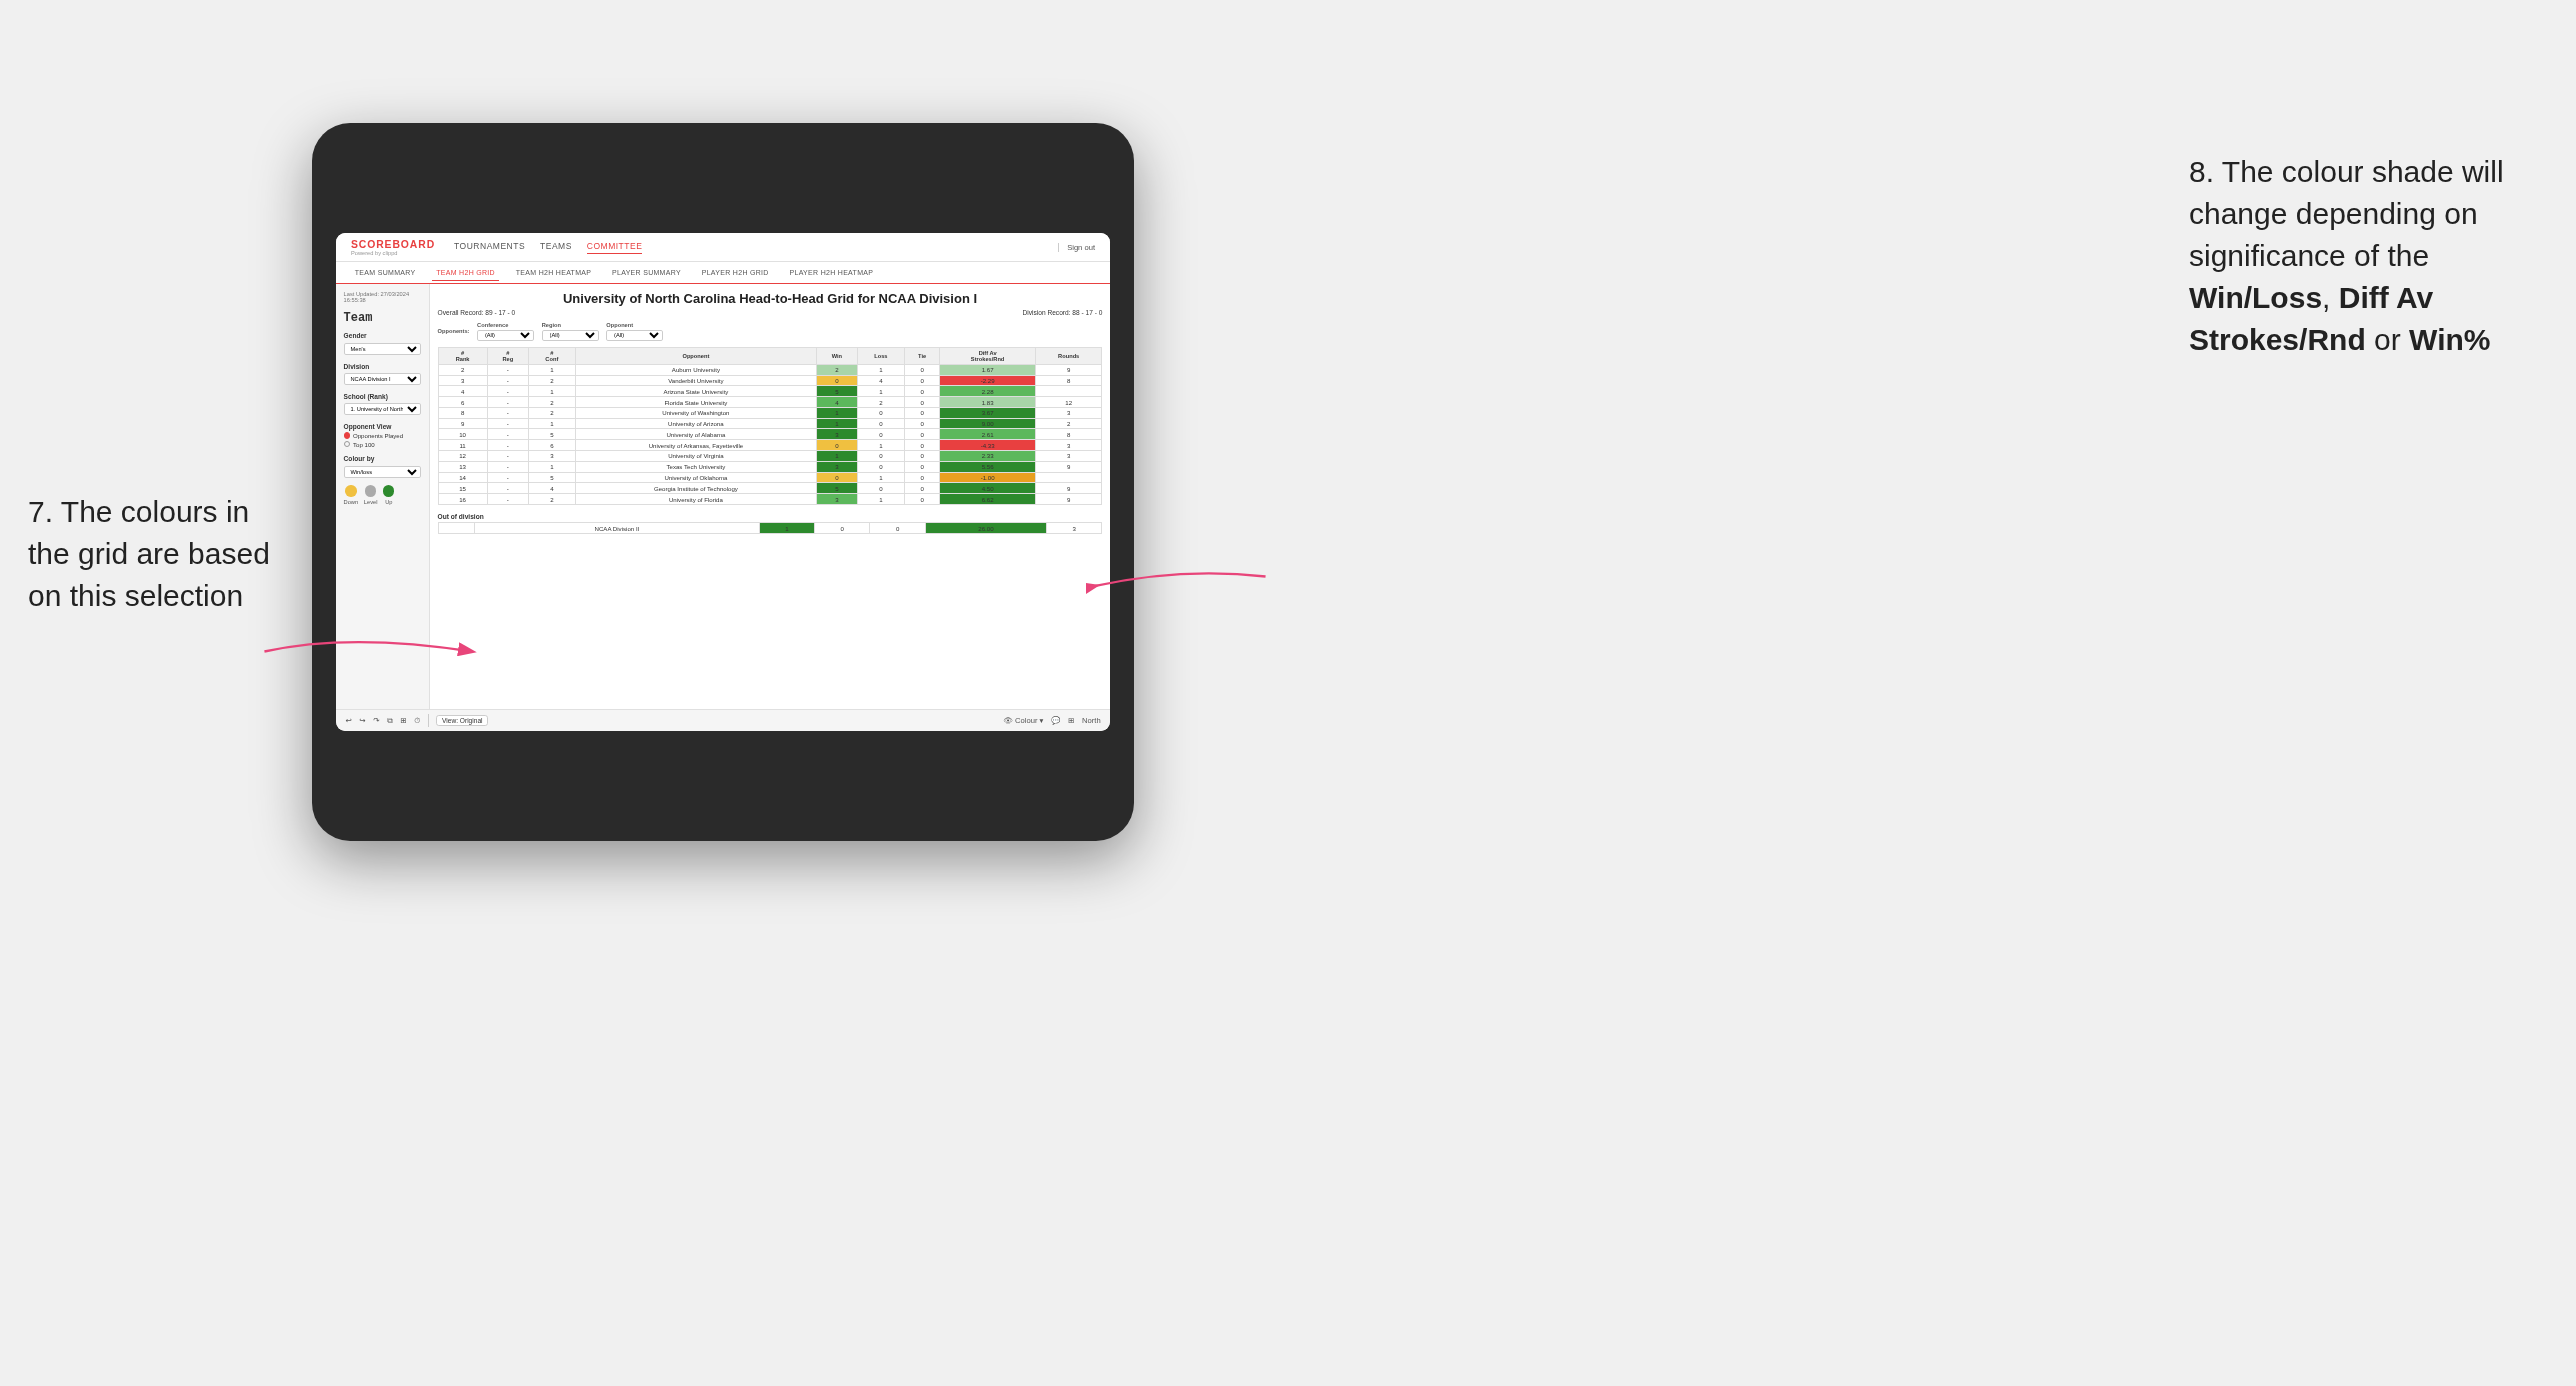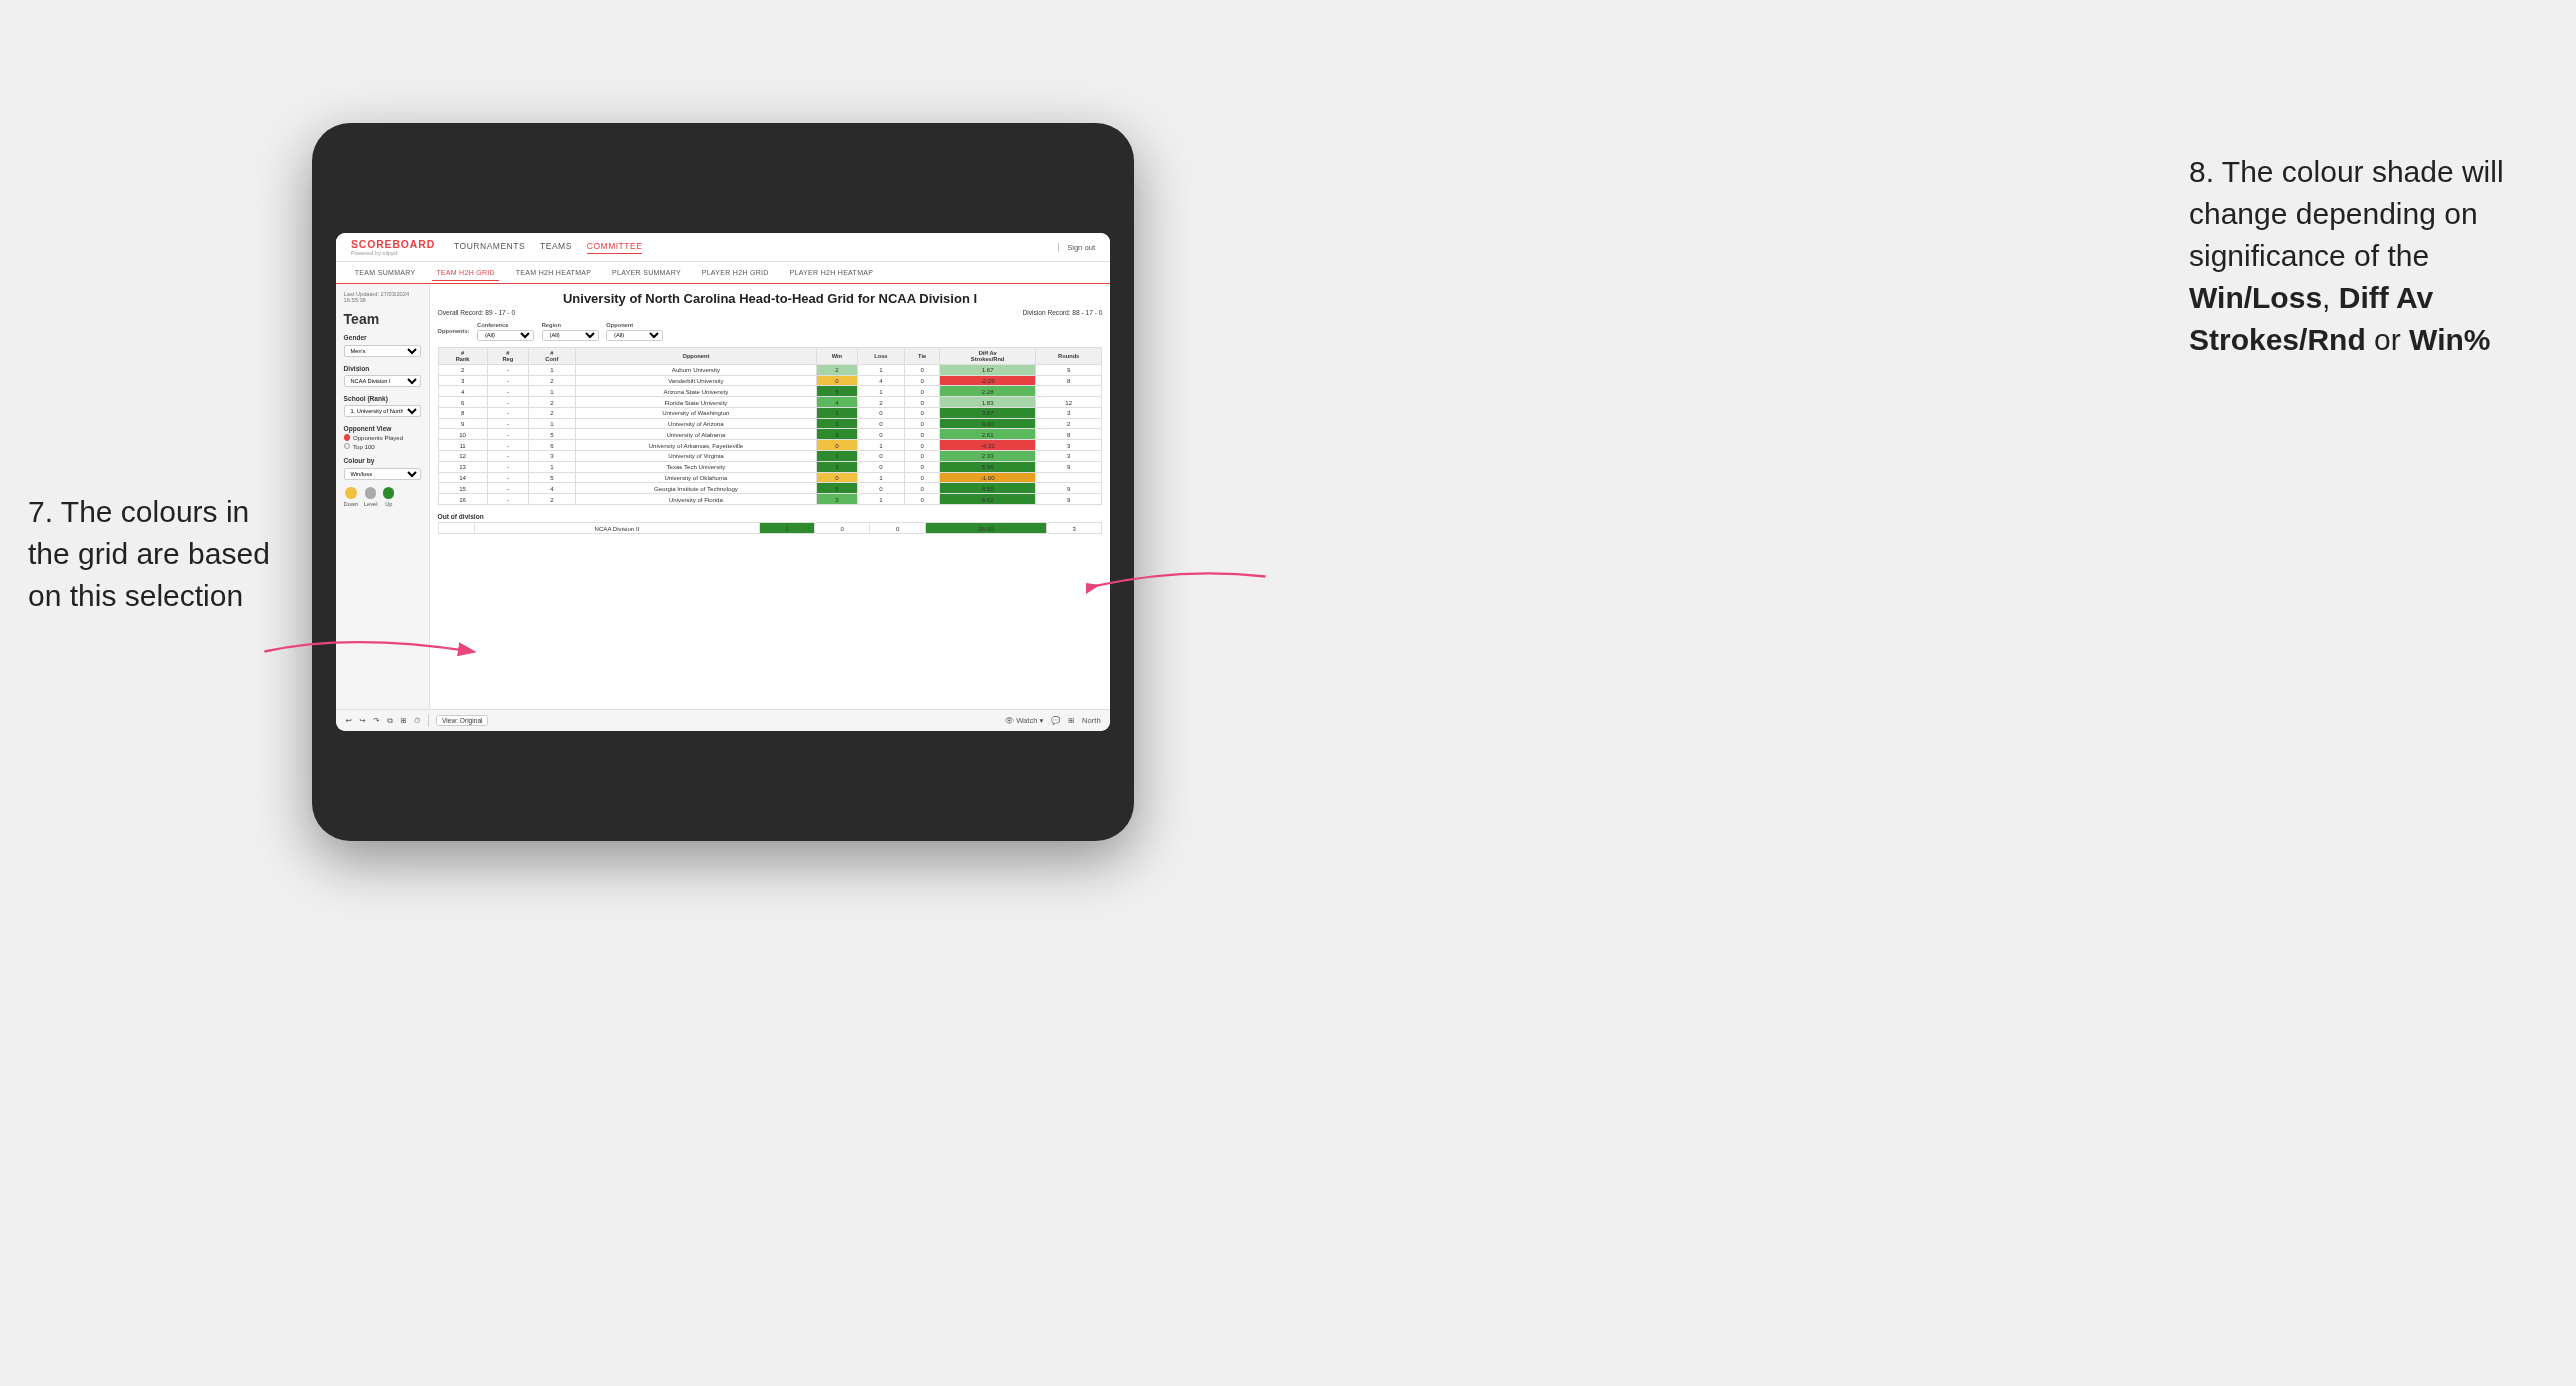--- a/index.html
+++ b/index.html
@@ -161,24 +161,25 @@
     .sidebar-select {
       width: 100%;
       font-size: 5.7px;
       border: 0.9px solid #ccc;
       background: #fff;
       padding: 0.9px 1.9px;
       border-radius: 1.9px;
       margin-top: 1.9px;
     }
     .sidebar-title {
-      font-size: 14px;
+      font-size: 12px;
       font-weight: 700;
       color: #333;
       margin-bottom: 5.7px;
+      font-family: Liberation Mono, monospace;
     }
     .sidebar-timestamp {
       font-size: 5.7px;
       color: #777;
       margin-bottom: 7.6px;
     }
     .radio-group {
       display: flex;
       flex-direction: column;
       gap: 1.9px;
@@ -654,21 +655,21 @@
     <div class="toolbar">
       <button class="toolbar-btn">↩</button>
       <button class="toolbar-btn">↪</button>
       <button class="toolbar-btn">↷</button>
       <button class="toolbar-btn">⧉</button>
       <button class="toolbar-btn">⊞</button>
       <button class="toolbar-btn">⏱</button>
       <div class="toolbar-divider"></div>
       <span class="toolbar-view">View: Original</span>
       <div style="flex:1;"></div>
-      <button class="toolbar-btn">👁 Watch ▾</button>
+      <button class="toolbar-btn">👁 Colour ▾</button>
       <button class="toolbar-btn">💬</button>
       <button class="toolbar-btn">⊞</button>
       <button class="toolbar-btn">North</button>
     </div>
 
   </div>
 </div>
 
 <div class="annotation-left">
   <span>7. The colours in the grid are based on this selection</span>

